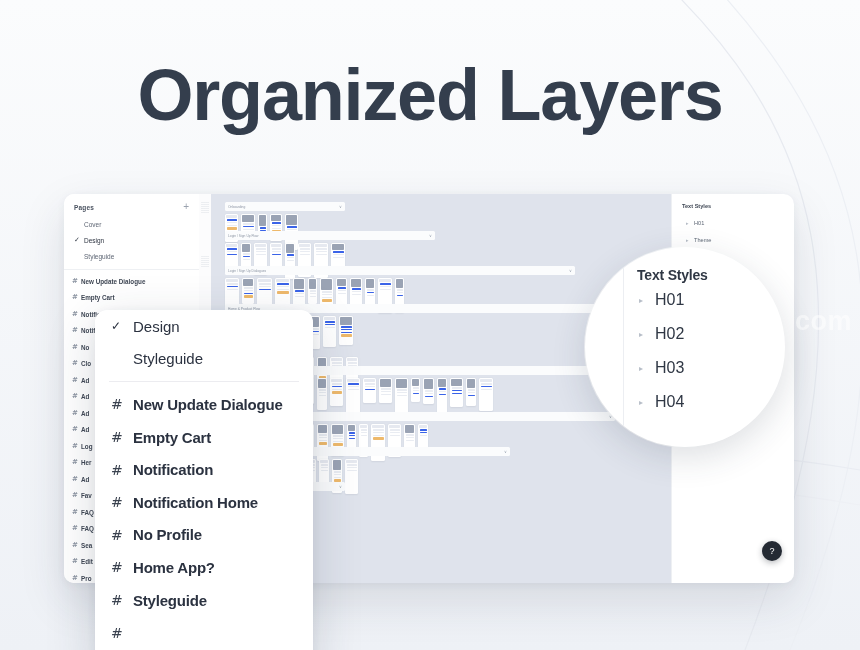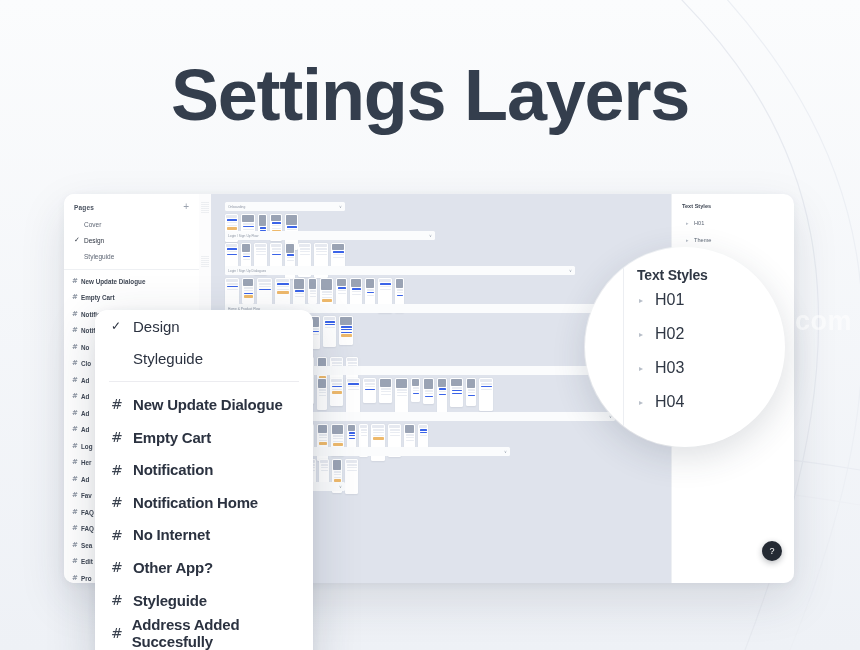--- a/index.html
+++ b/index.html
@@ -144,21 +144,21 @@
     </defs>
     <rect width="860" height="650" fill="url(#bgg)"></rect>
     <path d="M640 -40 C 820 120, 880 300, 745 650" stroke="#e7eaf0" stroke-width="1.2" fill="none"></path>
     <path d="M690 -40 C 870 140, 920 330, 790 650" stroke="#eceff4" stroke-width="1.2" fill="none"></path>
     <path d="M250 650 C 330 470, 560 420, 860 470" stroke="#e9ecf2" stroke-width="1.2" fill="none"></path>
     <path d="M220 650 C 300 500, 540 450, 860 505" stroke="#eef0f5" stroke-width="1.2" fill="none"></path>
   </svg>
 </div>
 
 <div class="hero">
-  <h1 class="hero-title">Settings Layers</h1>
+  <h1 class="hero-title">Organized Layers</h1>
 </div>
 
 <div class="window">
 
   <div class="lpanel">
     <div class="pages-head">
       <span class="pages-title">Pages</span>
       <span class="plus-icon">+</span>
     </div>
     <div id="pages-list">
@@ -991,28 +991,27 @@
       <div class="ov-row">
         <span class="ov-hash">#</span>
         <span class="ov-lbl b">Notification</span>
       </div>
       <div class="ov-row">
         <span class="ov-hash">#</span>
         <span class="ov-lbl b">Notification Home</span>
       </div>
       <div class="ov-row">
         <span class="ov-hash">#</span>
-        <span class="ov-lbl b">No Internet</span>
+        <span class="ov-lbl b">No Profile</span>
       </div>
       <div class="ov-row">
         <span class="ov-hash">#</span>
-        <span class="ov-lbl b">Other App?</span>
+        <span class="ov-lbl b">Home App?</span>
       </div>
       <div class="ov-row">
         <span class="ov-hash">#</span>
         <span class="ov-lbl b">Styleguide</span>
       </div>
       <div class="ov-row">
         <span class="ov-hash">#</span>
-        <span class="ov-lbl b">Address Added Succesfully</span>
       </div>
     </div>
 </div>
 
 </body></html>

